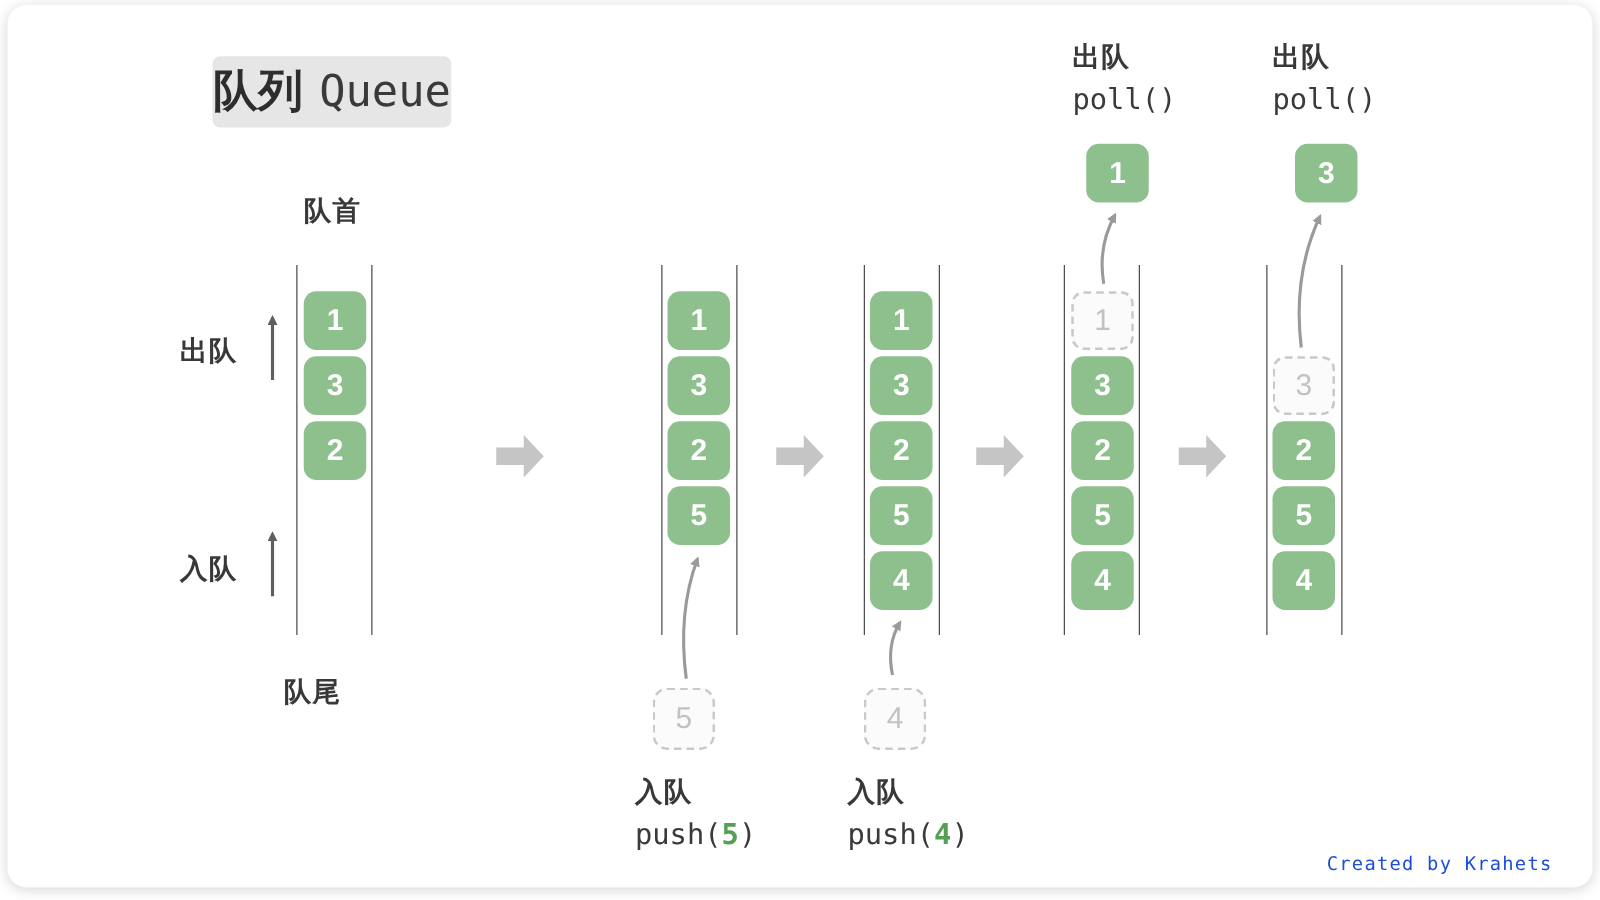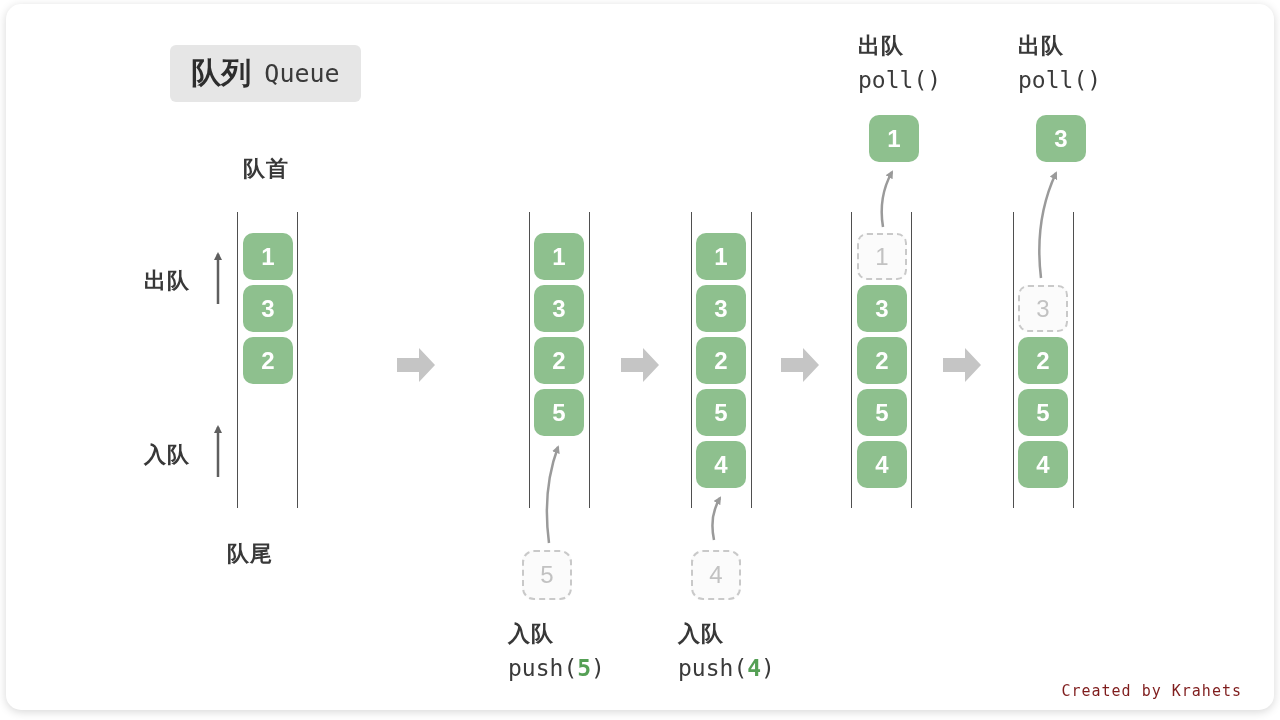--- a/index.html
+++ b/index.html
@@ -12,22 +12,22 @@
   *{margin:0;padding:0;box-sizing:border-box;}
   html,body{width:1280px;height:720px;background:#ffffff;font-family:"Liberation Sans",sans-serif;}
   #canvas{position:relative;width:1280px;height:720px;overflow:hidden;}
   #card{position:absolute;left:6px;top:4px;width:1268px;height:706px;background:#ffffff;
         border-radius:15px;box-shadow:0 2px 10px rgba(0,0,0,.16);}
   .abs{position:absolute;}
 
   
   .title-box{left:170px;top:45px;width:191px;height:57px;background:#e6e6e6;border-radius:6px;
              display:flex;align-items:center;justify-content:center;gap:13px;}
-  .title-zh{font-size:30px;font-weight:700;color:#2d2d2d;}
-  .title-en{font-family:"DejaVu Sans Mono",monospace;font-size:25px;color:#3a3a3a;}
+  .title-zh{font-size:36px;font-weight:700;color:#2d2d2d;}
+  .title-en{font-family:"DejaVu Sans Mono",monospace;font-size:35px;color:#3a3a3a;}
 
   
   .zh-label{font-size:22px;font-weight:700;color:#383838;letter-spacing:1px;white-space:nowrap;font-family:Liberation Serif, serif;}
 
   
   .rail{top:212px;height:296px;width:61px;border-left:1.5px solid #4f4f4f;border-right:1.5px solid #4f4f4f;}
 
   
   .cell{width:50px;height:47px;border-radius:10px;display:flex;align-items:center;justify-content:center;
         font-size:24px;font-weight:700;}
@@ -35,21 +35,21 @@
   .cell.ghost{border:2px dashed #c9c9c9;background:#fbfbfb;color:#c2c2c2;font-weight:500;}
   .cell.stage{width:50px;height:50px;border-radius:12px;}
 
   
   .op-block{display:flex;flex-direction:column;line-height:35px;white-space:nowrap;}
   .op-zh{font-size:22px;font-weight:600;color:#383838;letter-spacing:1px;}
   .op-code{font-family:"DejaVu Sans Mono",monospace;font-size:23px;color:#3a3a3a;font-weight:500;}
   .op-code .arg{color:var(--accent-green);font-weight:700;}
 
   .watermark{right:38px;bottom:20px;font-family:"DejaVu Sans Mono",monospace;
-             font-size:15px;color:#7f1d1d;letter-spacing:1px;}
+             font-size:15px;color:#1d4ed8;letter-spacing:1px;}
 
   svg.overlay{left:0;top:0;pointer-events:none;}
   .flow-arrow{fill:var(--flow-arrow-grey);}
 </style>
 </head>
 <body>
 
 <div id="canvas">
   <div id="card"></div>
 

